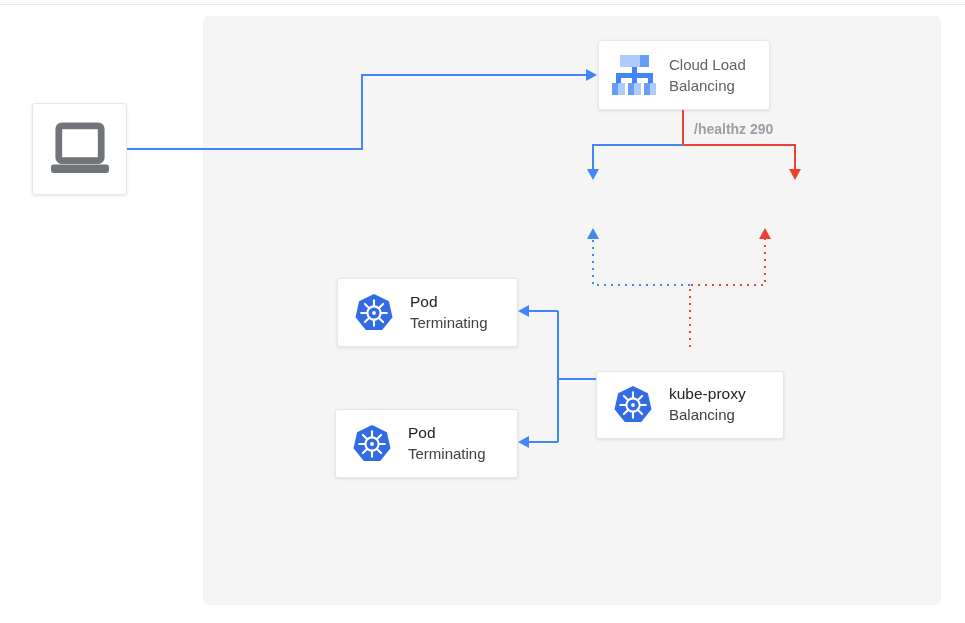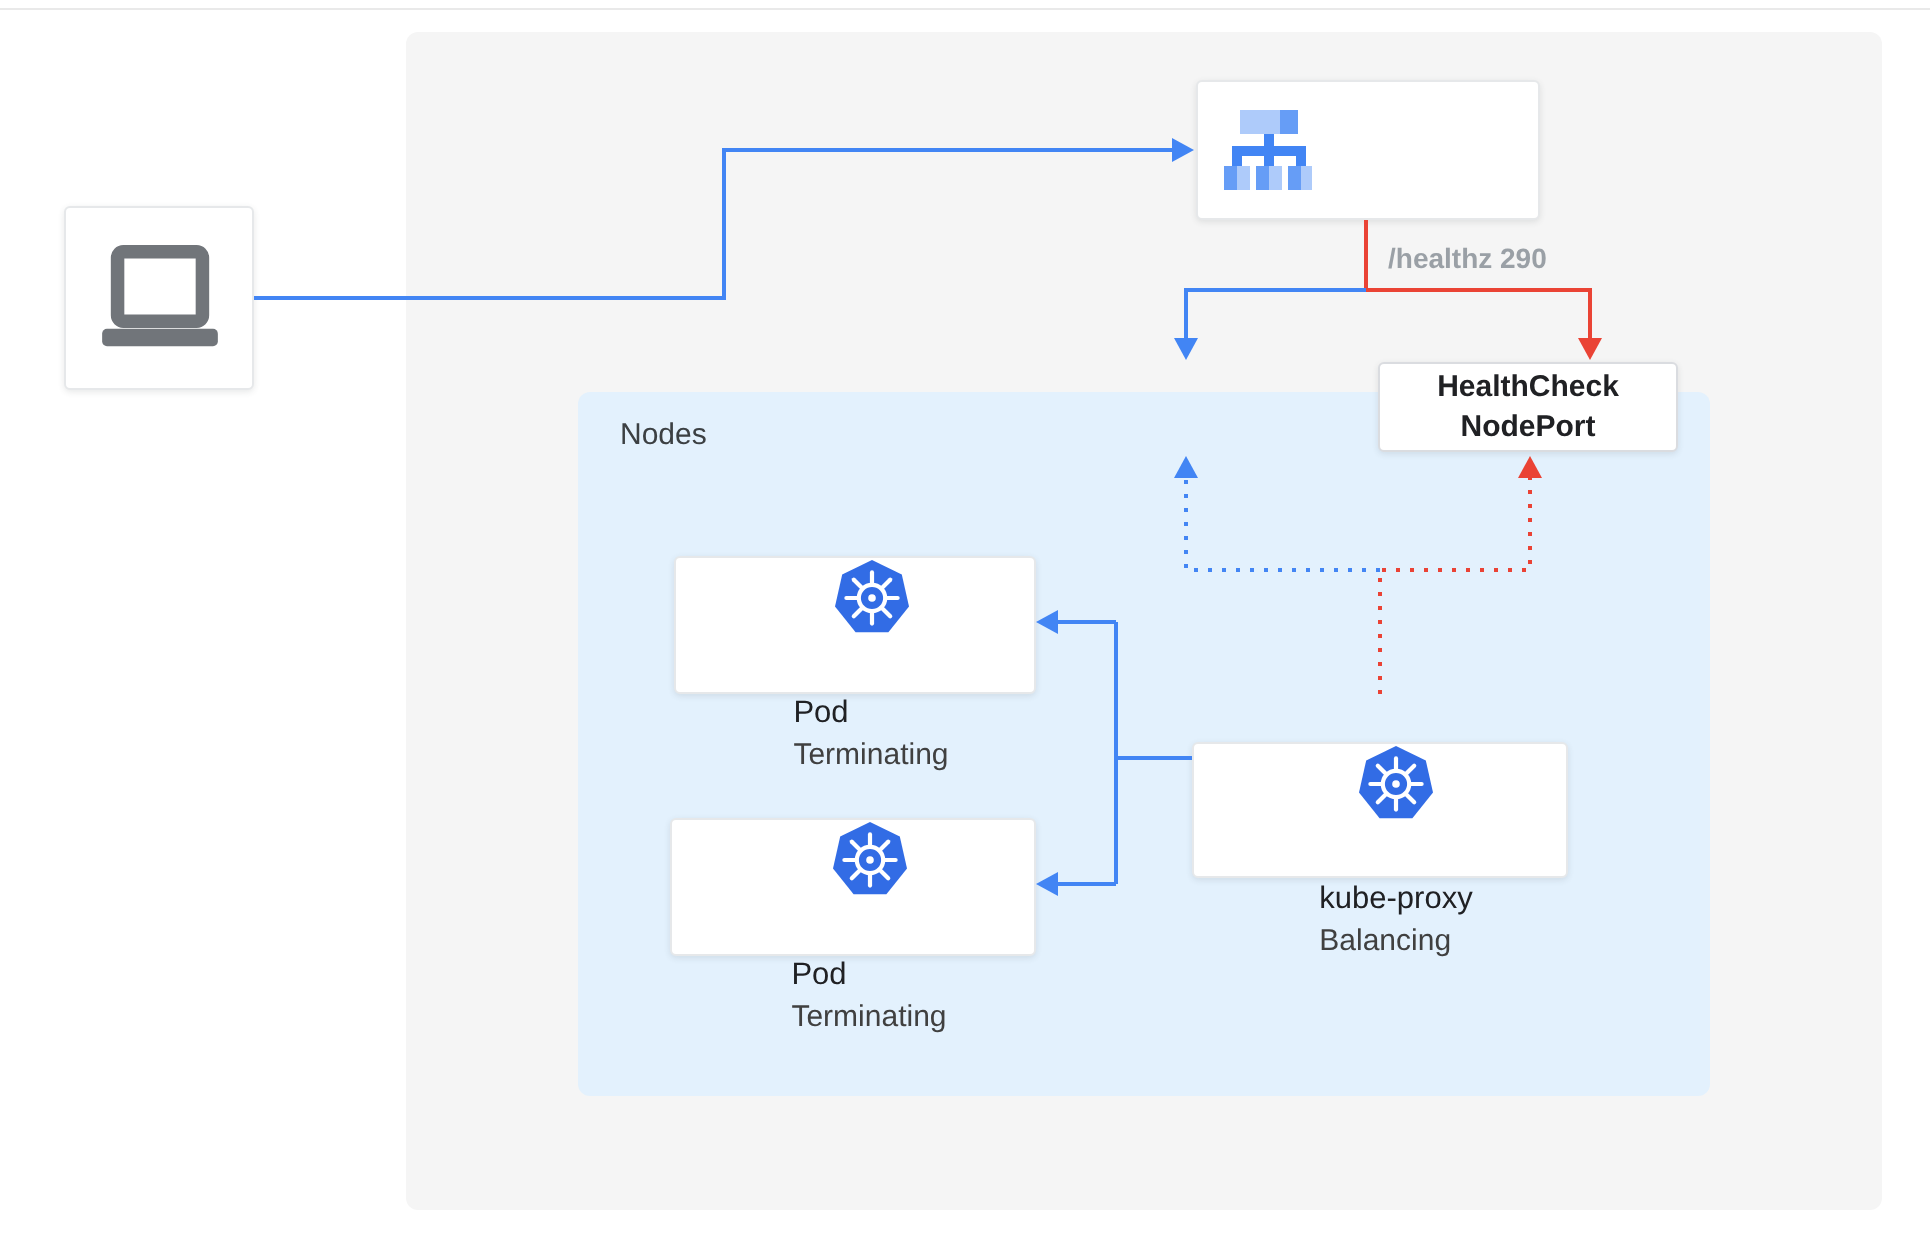--- a/index.html
+++ b/index.html
@@ -72,21 +72,21 @@
     text-align: center;
     border: 1px solid #dadce0;
     font-weight: bold;
     color: #202124;
     font-size: 15px;
     line-height: 1.3;
   }
   .nodeport-card { left: 517px; top: 181px; width: 151px; height: 45px; }
   .hc-card { left: 689px; top: 181px; width: 150px; height: 45px; }
   .hc-card .wrap-label { width: 104px; margin: 0 auto; }
-  .entity-card { padding-left: 16px; gap: 28px; flex-direction: column; }
+  .entity-card { padding-left: 16px; gap: 16px; }
   .pod1-card { left: 337px; top: 278px; width: 181px; height: 69px; }
   .pod2-card { left: 335px; top: 409px; width: 183px; height: 69px; }
   .kproxy-card { left: 596px; top: 347px; width: 188px; height: 68px; margin-top: 24px; }
   .entity-title { font-size: 15.5px; color: #202124; line-height: 1.35; }
   .entity-subtitle { font-size: 15px; color: #404040; line-height: 1.35; }
   .healthz-label {
     position: absolute;
     left: 694px; top: 121px;
     font-size: 14px;
     font-weight: bold;
@@ -103,23 +103,20 @@
   .icon-box { flex: 0 0 auto; display: flex; align-items: center; }
 </style>
 </head>
 <body>
 
 <div class="stage">
 
   <div class="top-divider"></div>
   <div class="canvas-panel"></div>
 
-  <div class="nodes-panel">
-    <div class="nodes-label">Nodes</div>
-  </div>
 
   <div class="card laptop-card">
     <span class="icon-box">
       <svg width="62" height="54" viewBox="0 0 64 56">
         <rect x="10" y="4" width="44" height="36" rx="3" fill="#ffffff" stroke="#71757A" stroke-width="7"></rect>
         <rect x="2" y="44" width="60" height="9" rx="2.5" fill="#71757A"></rect>
       </svg>
     </span>
   </div>
 
@@ -134,28 +131,26 @@
         <rect x="20" y="23" width="5" height="6" fill="#4285F4"></rect>
         <rect x="36" y="23" width="5" height="6" fill="#4285F4"></rect>
         <rect x="0" y="28" width="6.5" height="12" fill="#669DF6"></rect>
         <rect x="6.5" y="28" width="6.5" height="12" fill="#AECBFA"></rect>
         <rect x="16" y="28" width="6.5" height="12" fill="#669DF6"></rect>
         <rect x="22.5" y="28" width="6.5" height="12" fill="#AECBFA"></rect>
         <rect x="32" y="28" width="6.5" height="12" fill="#669DF6"></rect>
         <rect x="38.5" y="28" width="6.5" height="12" fill="#AECBFA"></rect>
       </svg>
     </span>
+    <span class="clb-title">Cloud Load Balancing</span>
   </div>
 
   <div class="healthz-label">/healthz 290</div>
 
 
-  <div class="card port-card hc-card">
-    <span class="wrap-label">HealthCheck NodePort</span>
-  </div>
 
   <div class="card entity-card pod1-card">
     <span class="icon-box">
       <svg width="40" height="40" viewBox="0 0 40 40">
         <polygon points="20,1 34.9,8.2 38.5,24.2 28.2,37.1 11.8,37.1 1.5,24.2 5.1,8.2" fill="#326CE5"></polygon>
         <circle cx="20" cy="20" r="6.6" fill="none" stroke="#ffffff" stroke-width="2.1"></circle>
         <circle cx="20" cy="20" r="1.9" fill="#ffffff"></circle>
         <g stroke="#ffffff" stroke-width="2.1" stroke-linecap="round">
           <line x1="27.3" y1="20" x2="32.8" y2="20"></line>
           <line x1="25.2" y1="25.2" x2="29.1" y2="29.1"></line>

